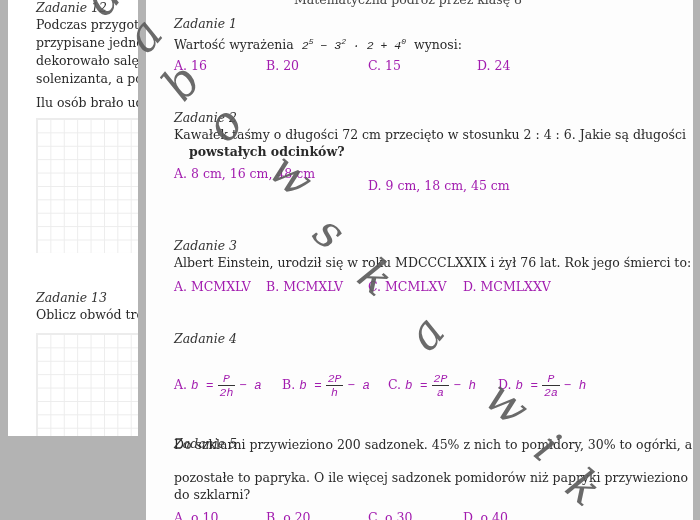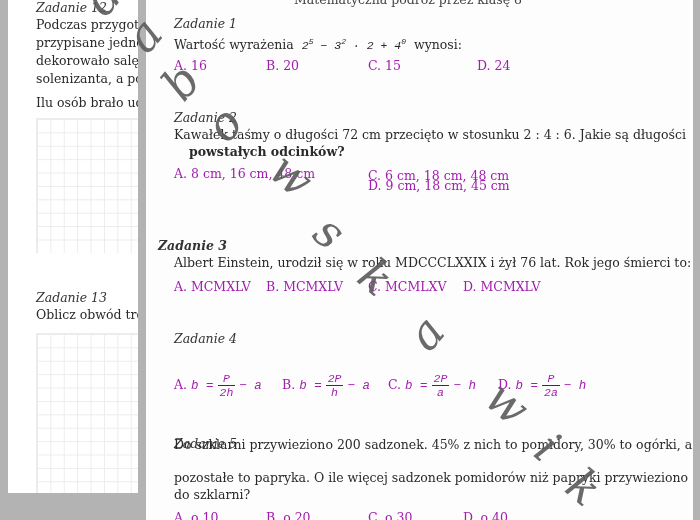--- a/index.html
+++ b/index.html
@@ -3,21 +3,21 @@
 <meta charset="utf-8">
 <style>
   html, body { margin: 0; padding: 0; }
   body {
     width: 700px; height: 520px; overflow: hidden; position: relative;
     background: #b3b3b3;
     font-family: "DejaVu Serif", "Liberation Serif", serif;
     color: #2a2a2a;
   }
   .page { position: absolute; top: 0; background: #ffffff; overflow: hidden; }
-  #left-page { left: 8px; width: 130px; height: 493px; }
+  #left-page { left: 8px; width: 130px; height: 436px; }
   #right-page { left: 146px; width: 547px; height: 520px; background: #fdfdfd; }
 
   .task-label { position: absolute; font-style: italic; font-size: 12.5px; color: #333; white-space: nowrap; }
   .text { position: absolute; font-size: 12.5px; line-height: 18px; color: #2a2a2a; white-space: nowrap; }
   .opt { position: absolute; font-size: 12.5px; color: #a21caf; white-space: nowrap; }
 
   .grid {
     position: absolute; left: 28px; width: 110px;
     background-image:
       linear-gradient(to right, #ececec 1px, transparent 1px),
@@ -66,29 +66,28 @@
   </div>
   <div class="opt" style="left:28px; top:58px;">A. 16</div>
   <div class="opt" style="left:120px; top:58px;">B. 20</div>
   <div class="opt" style="left:222px; top:58px;">C. 15</div>
   <div class="opt" style="left:331px; top:58px;">D. 24</div>
 
   <div class="task-label" style="left:28px; top:110px;">Zadanie 2</div>
   <div class="text" style="left:28px; top:126px;">Kawałek taśmy o długości 72 cm przecięto w stosunku 2 : 4 : 6. Jakie są długości</div>
   <div class="text" style="left:43px; top:143px;font-weight:bold;">powstałych odcinków?</div>
   <div class="opt" style="left:28px; top:166px;">A. 8 cm, 16 cm, 48 cm</div>
-  <div class="opt" style="left:222px; top:168px;">C. 6 cm, 18 cm, 48 cm</div>
   <div class="opt" style="left:222px; top:178px;">D. 9 cm, 18 cm, 45 cm</div>
 
-  <div class="task-label" style="left:12px; top:238px;font-weight:bold;">Zadanie 3</div>
+  <div class="task-label" style="left:28px; top:238px;">Zadanie 3</div>
   <div class="text" style="left:28px; top:254px;">Albert Einstein, urodził się w roku MDCCCLXXIX i żył 76 lat. Rok jego śmierci to:</div>
   <div class="opt" style="left:28px; top:279px;">A. MCMXLV</div>
   <div class="opt" style="left:120px; top:279px;">B. MCMXLV</div>
   <div class="opt" style="left:222px; top:279px;">C. MCMLXV</div>
-  <div class="opt" style="left:317px; top:279px;">D. MCMXLV</div>
+  <div class="opt" style="left:317px; top:279px;">D. MCMLXXV</div>
 
   <div class="task-label" style="left:28px; top:331px;">Zadanie 4</div>
 
   <div class="opt" style="left:28px; top:370px; line-height:30px;">
     <span>A.</span>
     <span class="math">b =</span>
     <span class="frac math"><span class="num">P</span><span class="den">2h</span></span>
     <span class="math">− a</span>
   </div>
   <div class="opt" style="left:136px; top:370px; line-height:30px;">

